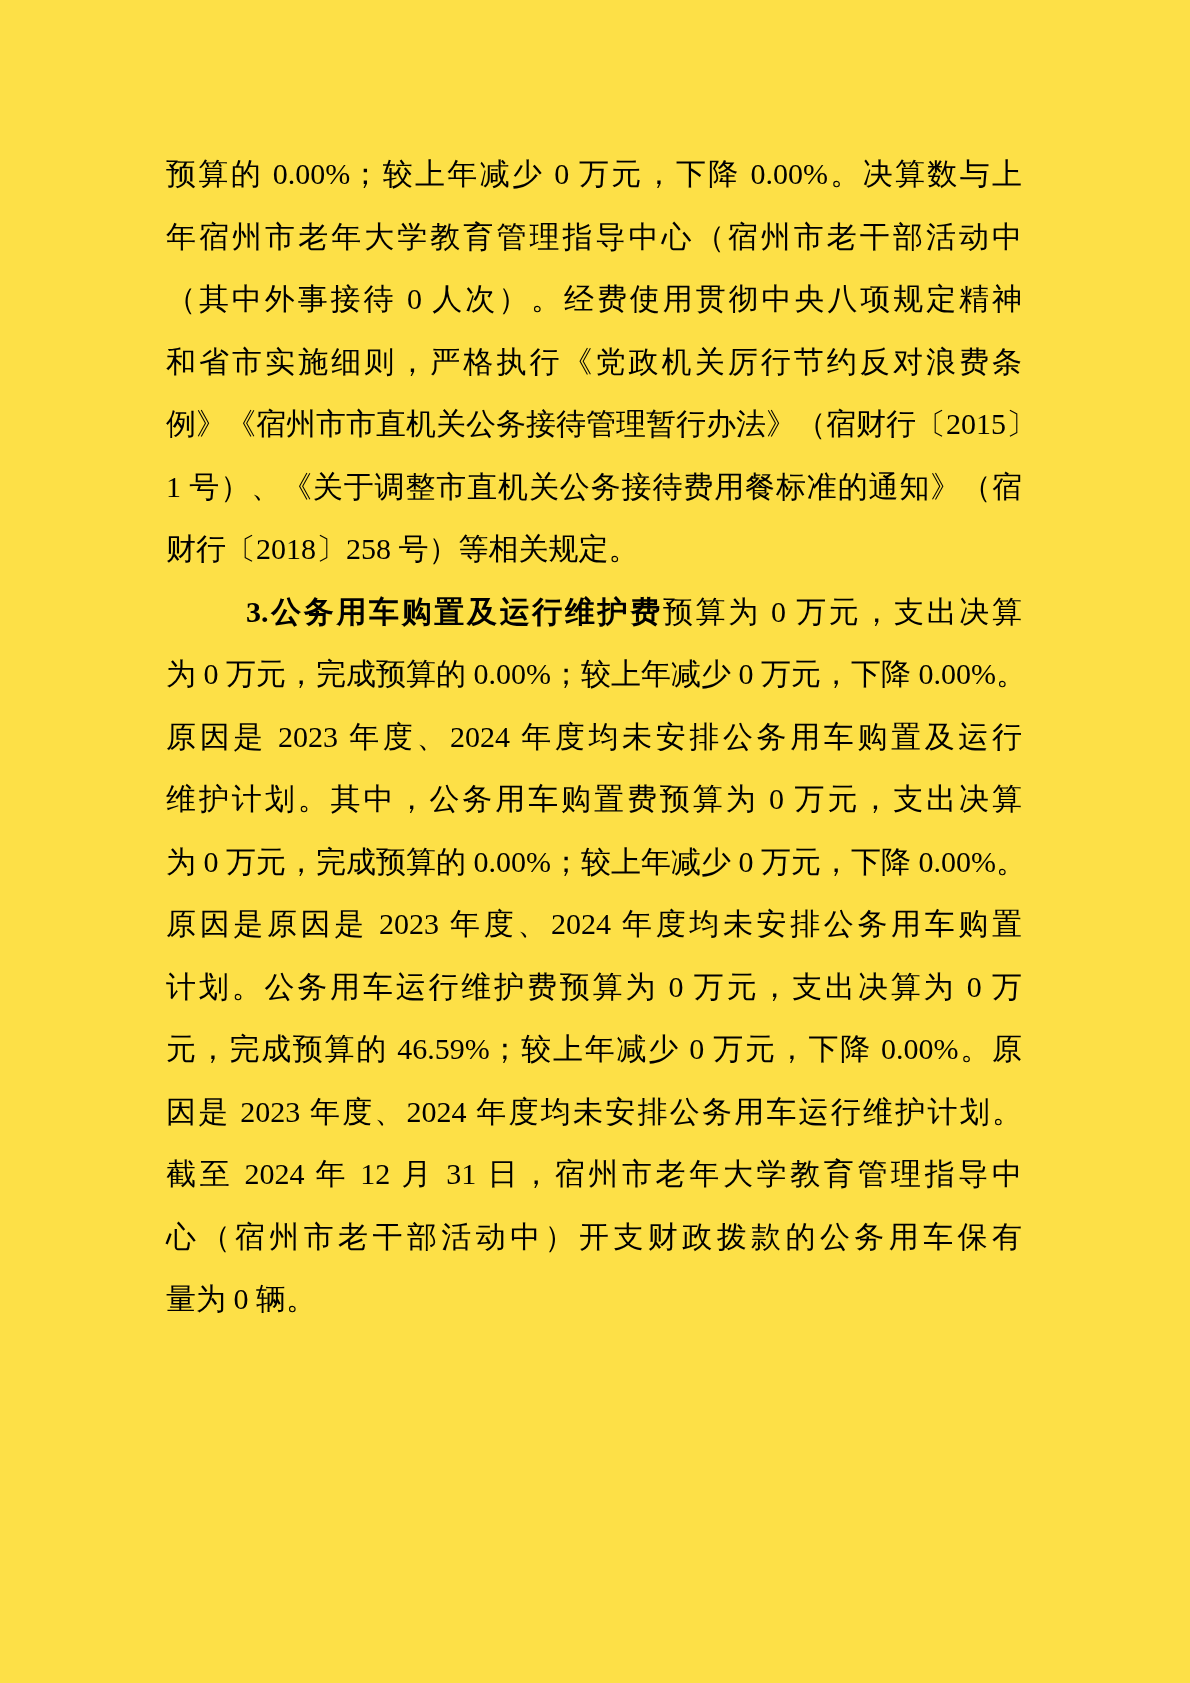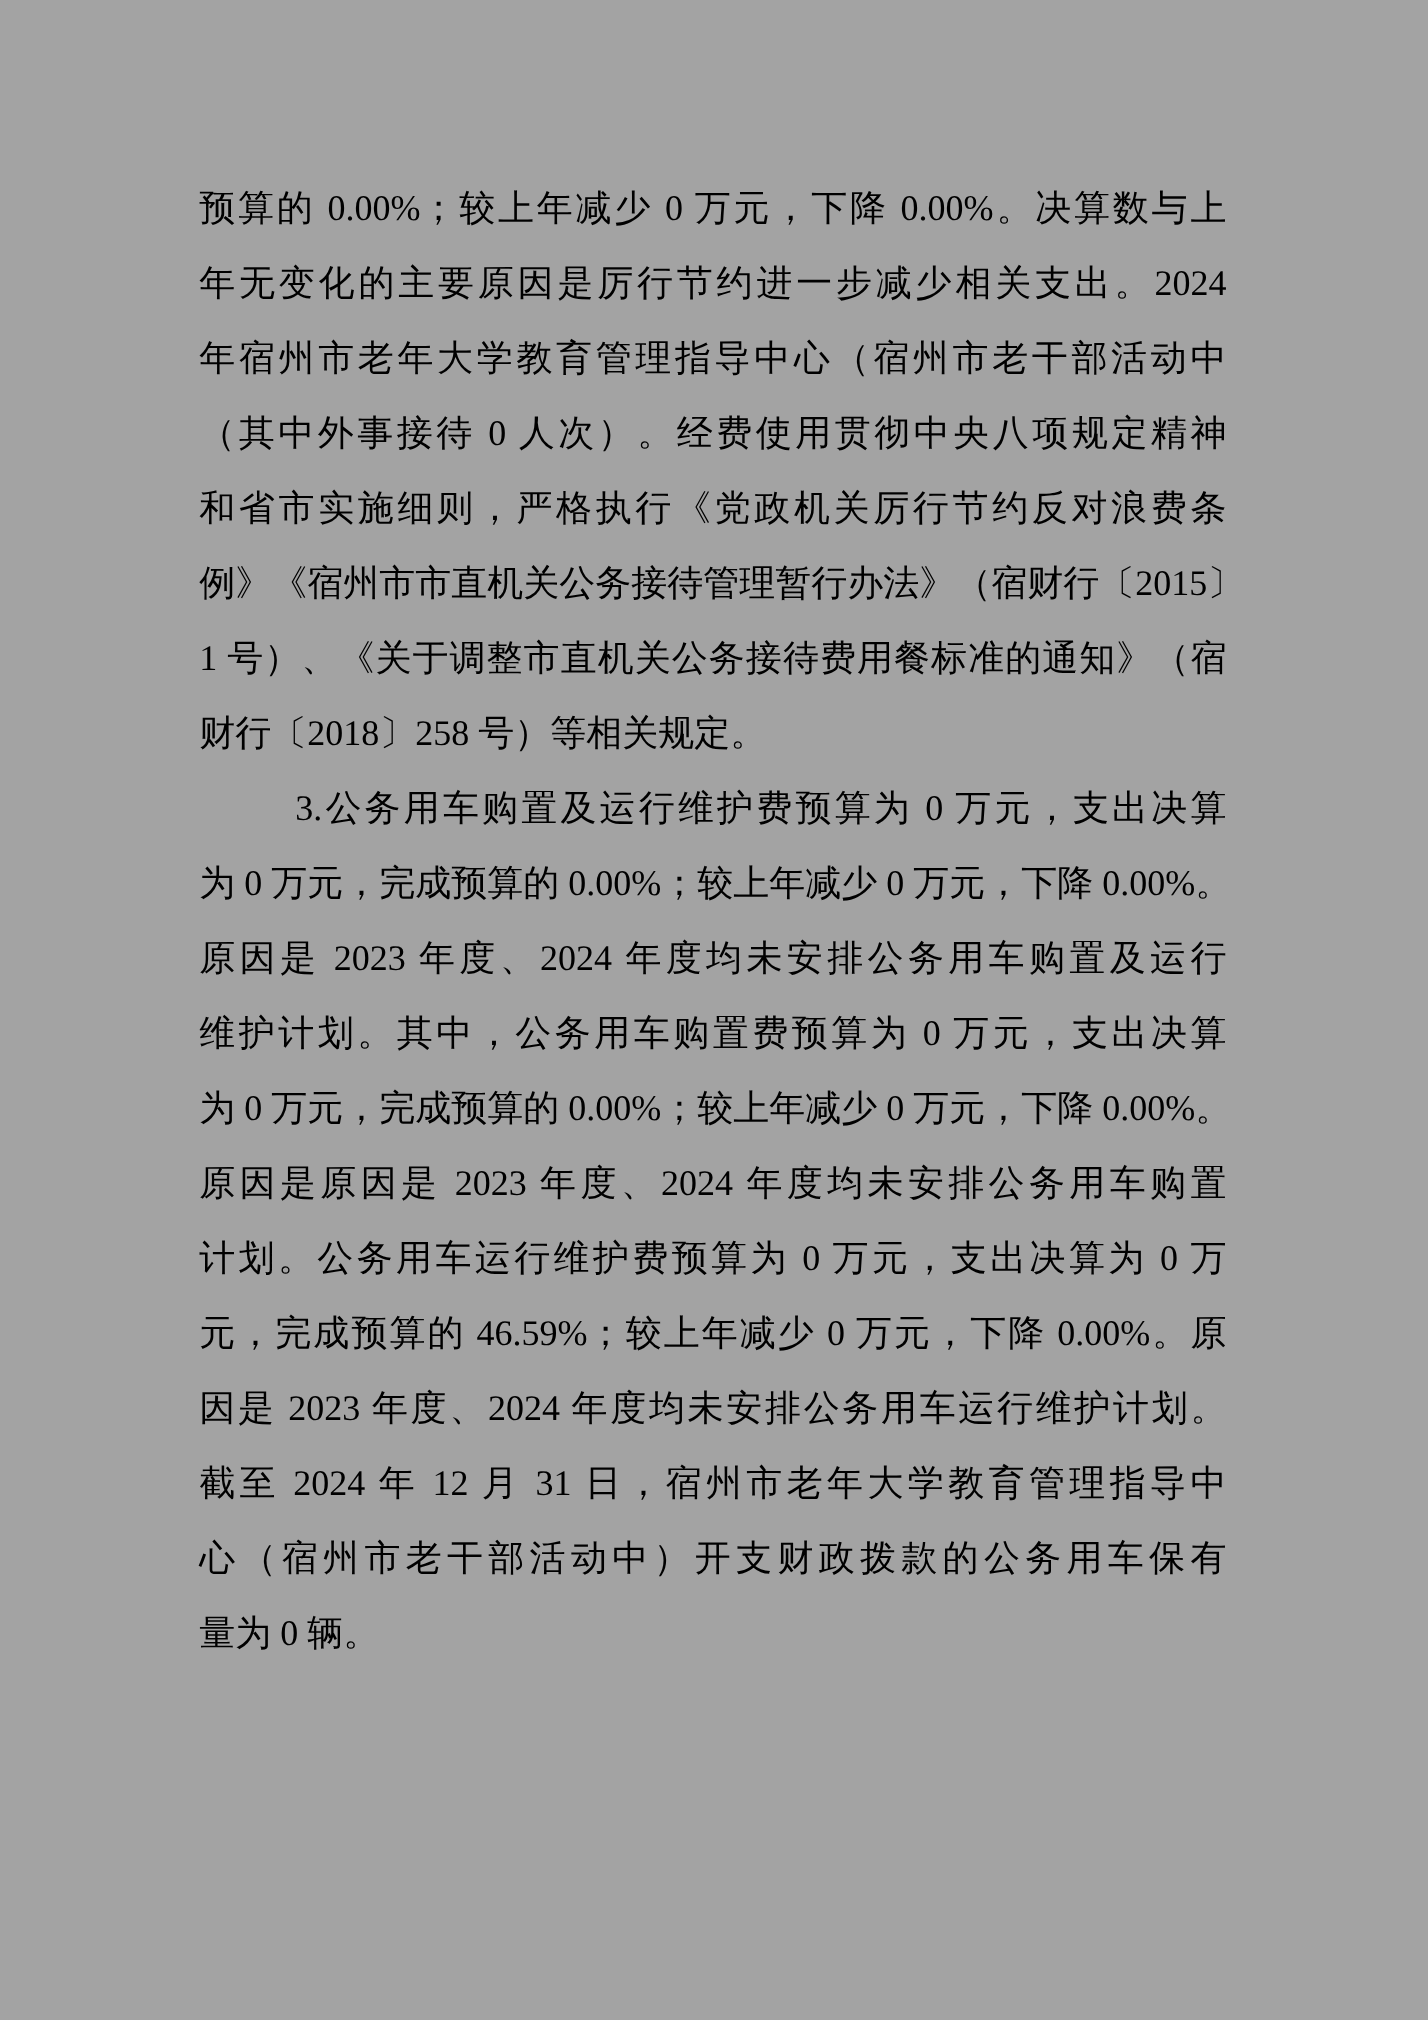--- a/index.html
+++ b/index.html
@@ -4,21 +4,21 @@
 <style>
   html, body {
     margin: 0;
     padding: 0;
     background: #ffffff;
   }
   .page {
     position: relative;
     width: 1190px;
     height: 1683px;
-    background: #a3a3a3;
+    background: #fde047;
     color: #000000;
     font-family: "Liberation Serif", "DejaVu Serif", serif;
     overflow: hidden;
   }
   .text-block {
     position: absolute;
     left: 166px;
     top: 143px;
     width: 856px;
     font-size: 30px;
@@ -37,31 +37,30 @@
     text-align-last: justify;
   }
   .line.last {
     text-align: center;
     text-align-last: left;
   }
   .line.indent {
     text-indent: 80px;
   }
   .bold-lead {
-    font-weight: 400;
+    font-weight: 700;
   }
 </style>
 </head>
 <body>
 
 <div class="page">
   <div class="text-block">
       <div class="paragraph">
         <div class="line">预算的 0.00%；较上年减少 0 万元，下降 0.00%。决算数与上</div>
-        <div class="line">年无变化的主要原因是厉行节约进一步减少相关支出。2024</div>
         <div class="line">年宿州市老年大学教育管理指导中心（宿州市老干部活动中</div>
         <div class="line">（其中外事接待 0 人次）。经费使用贯彻中央八项规定精神</div>
         <div class="line">和省市实施细则，严格执行《党政机关厉行节约反对浪费条</div>
         <div class="line">例》《宿州市市直机关公务接待管理暂行办法》（宿财行〔2015〕</div>
         <div class="line">1 号）、《关于调整市直机关公务接待费用餐标准的通知》（宿</div>
         <div class="line last">财行〔2018〕258 号）等相关规定。</div>
       </div>
       <div class="paragraph">
         <div class="line indent"><span class="bold-lead">3.公务用车购置及运行维护费</span>预算为 0 万元，支出决算</div>
         <div class="line">为 0 万元，完成预算的 0.00%；较上年减少 0 万元，下降 0.00%。</div>

